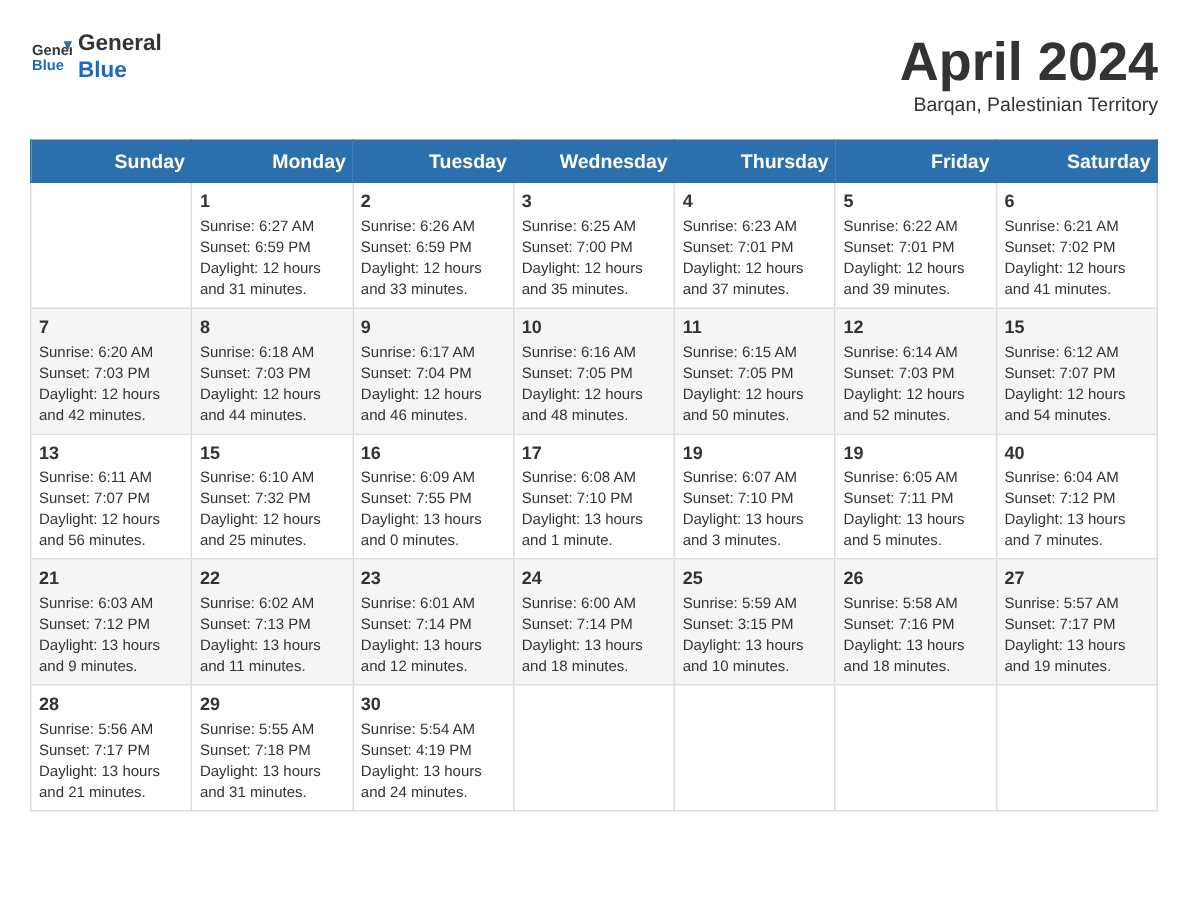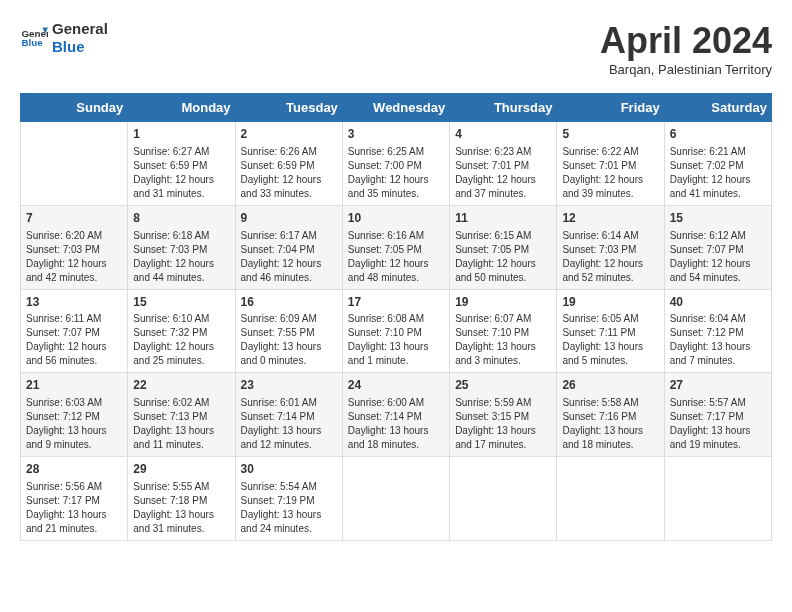--- a/index.html
+++ b/index.html
@@ -286,21 +286,21 @@
           <div>Sunrise: 6:00 AM</div>
           <div>Sunset: 7:14 PM</div>
           <div>Daylight: 13 hours</div>
           <div>and 18 minutes.</div>
         </td>
         <td>
           <span class="day-number">25</span>
           <div>Sunrise: 5:59 AM</div>
           <div>Sunset: 3:15 PM</div>
           <div>Daylight: 13 hours</div>
-          <div>and 17 minutes.</div>
+          <div>and 10 minutes.</div>
         </td>
         <td>
           <span class="day-number">26</span>
           <div>Sunrise: 5:58 AM</div>
           <div>Sunset: 7:16 PM</div>
           <div>Daylight: 13 hours</div>
           <div>and 18 minutes.</div>
         </td>
         <td>
           <span class="day-number">27</span>
@@ -321,21 +321,21 @@
         <td>
           <span class="day-number">29</span>
           <div>Sunrise: 5:55 AM</div>
           <div>Sunset: 7:18 PM</div>
           <div>Daylight: 13 hours</div>
           <div>and 31 minutes.</div>
         </td>
         <td>
           <span class="day-number">30</span>
           <div>Sunrise: 5:54 AM</div>
-          <div>Sunset: 7:19 PM</div>
+          <div>Sunset: 4:19 PM</div>
           <div>Daylight: 13 hours</div>
           <div>and 24 minutes.</div>
         </td>
         <td></td>
         <td></td>
         <td></td>
         <td></td>
       </tr>
     </tbody>
 </table>

